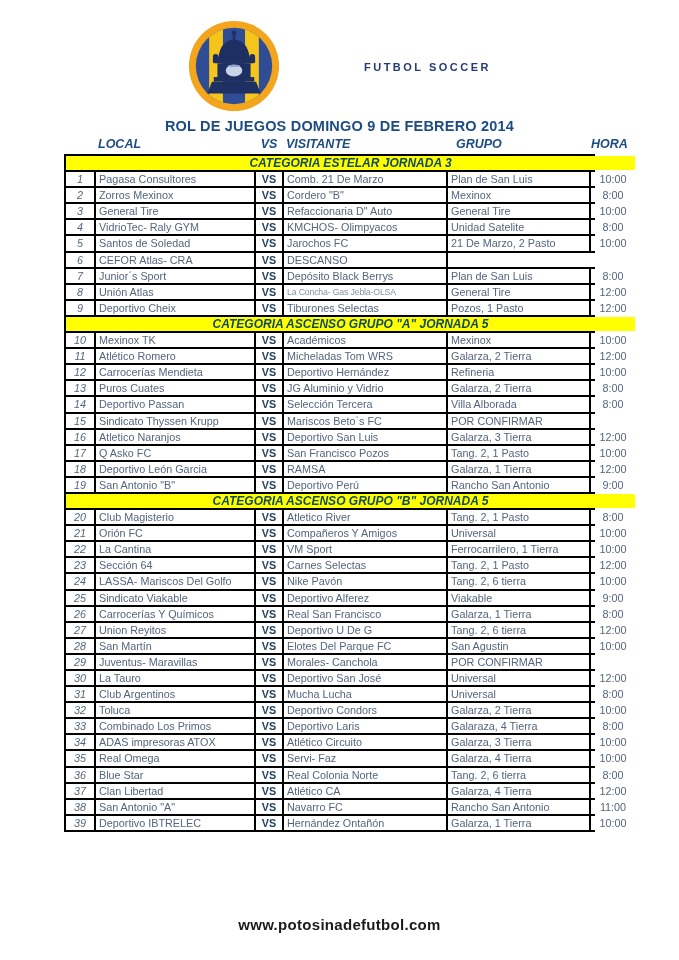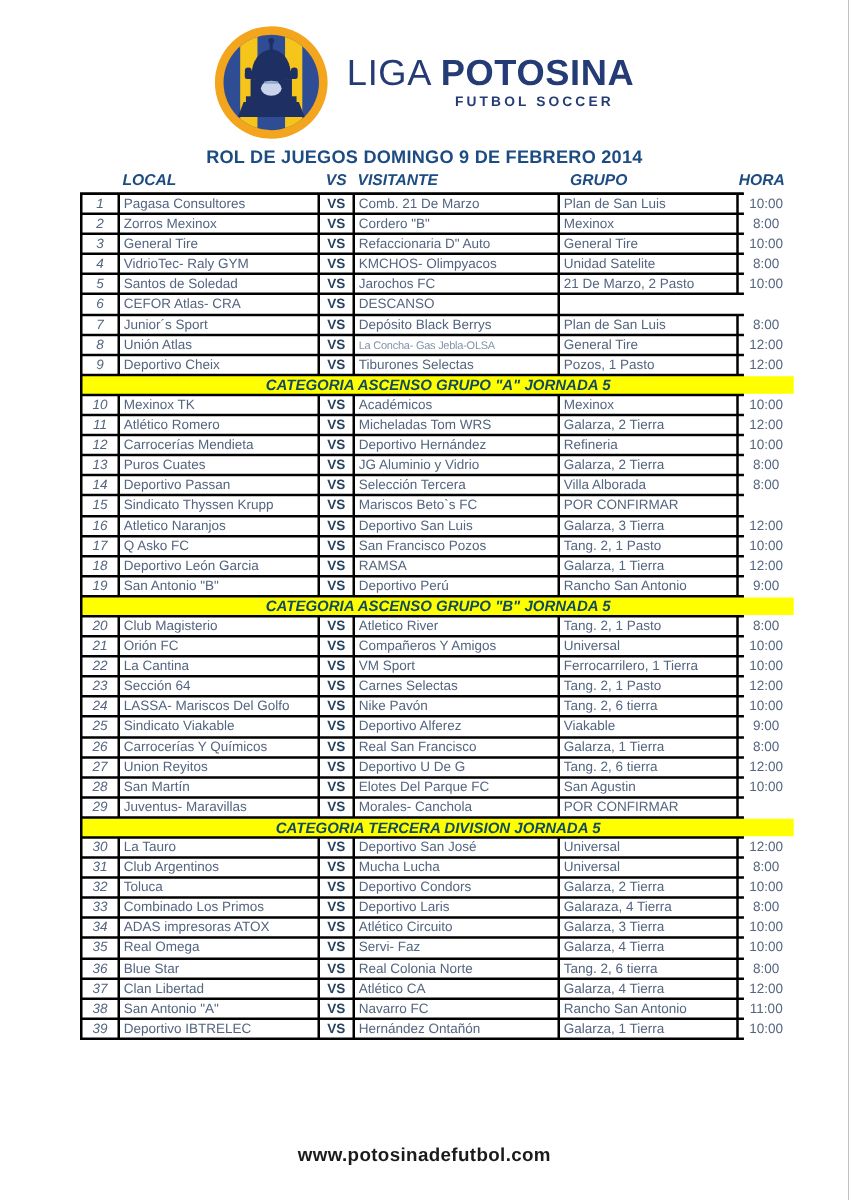--- a/index.html
+++ b/index.html
@@ -78,38 +78,36 @@
       <circle cx="70" cy="40" r="3"></circle>
       <rect x="27" y="40" width="46" height="7" rx="2"></rect>
       <rect x="32" y="47" width="36" height="16"></rect>
       <rect x="28" y="62" width="44" height="5"></rect>
       <path d="M26,67 L74,67 L79,80 L21,80 Z"></path>
     </g>
     <ellipse cx="50" cy="55" rx="9" ry="6.5" fill="#c9d4ea"></ellipse>
     <rect x="44" y="49" width="12" height="2" fill="#8fa3cd"></rect>
   </svg>
   <div class="brand">
-    <div class="brand-name">
-      <span class="light">LIGA</span><span class="heavy">POTOSINA</span>
-    </div>
     <div class="tagline">FUTBOL SOCCER</div>
   </div>
 </header>
 
 <div class="title">ROL DE JUEGOS DOMINGO 9 DE FEBRERO 2014</div>
 
 <div class="sheet">
   <div class="col-headers">
     <span class="h-local">LOCAL</span>
     <span class="h-vs">VS</span>
     <span class="h-visitante">VISITANTE</span>
     <span class="h-campo">GRUPO</span>
     <span class="h-hora">HORA</span>
   </div>
   <div class="table" id="schedule-table">
+      <div class="band">CATEGORIA ESTELAR  JORNADA 3</div>
       <div class="cell num">1</div>
       <div class="cell local">Pagasa Consultores</div>
       <div class="cell vs">VS</div>
       <div class="cell vis">Comb. 21 De Marzo</div>
       <div class="cell campo">Plan de San Luis</div>
       <div class="cell hora">10:00</div>
       <div class="cell num">2</div>
       <div class="cell local">Zorros Mexinox</div>
       <div class="cell vs">VS</div>
       <div class="cell vis">Cordero "B"</div>
@@ -271,21 +269,20 @@
       <div class="cell vs">VS</div>
       <div class="cell vis">Elotes Del Parque FC</div>
       <div class="cell campo">San Agustin</div>
       <div class="cell hora">10:00</div>
       <div class="cell num">29</div>
       <div class="cell local">Juventus- Maravillas</div>
       <div class="cell vs">VS</div>
       <div class="cell vis">Morales- Canchola</div>
       <div class="cell campo">POR CONFIRMAR</div>
       <div class="cell hora"></div>
-      <div class="band">CATEGORIA TERCERA DIVISION JORNADA 5</div>
       <div class="cell num">30</div>
       <div class="cell local">La Tauro</div>
       <div class="cell vs">VS</div>
       <div class="cell vis">Deportivo San José</div>
       <div class="cell campo">Universal</div>
       <div class="cell hora">12:00</div>
       <div class="cell num">31</div>
       <div class="cell local">Club Argentinos</div>
       <div class="cell vs">VS</div>
       <div class="cell vis">Mucha Lucha</div>

